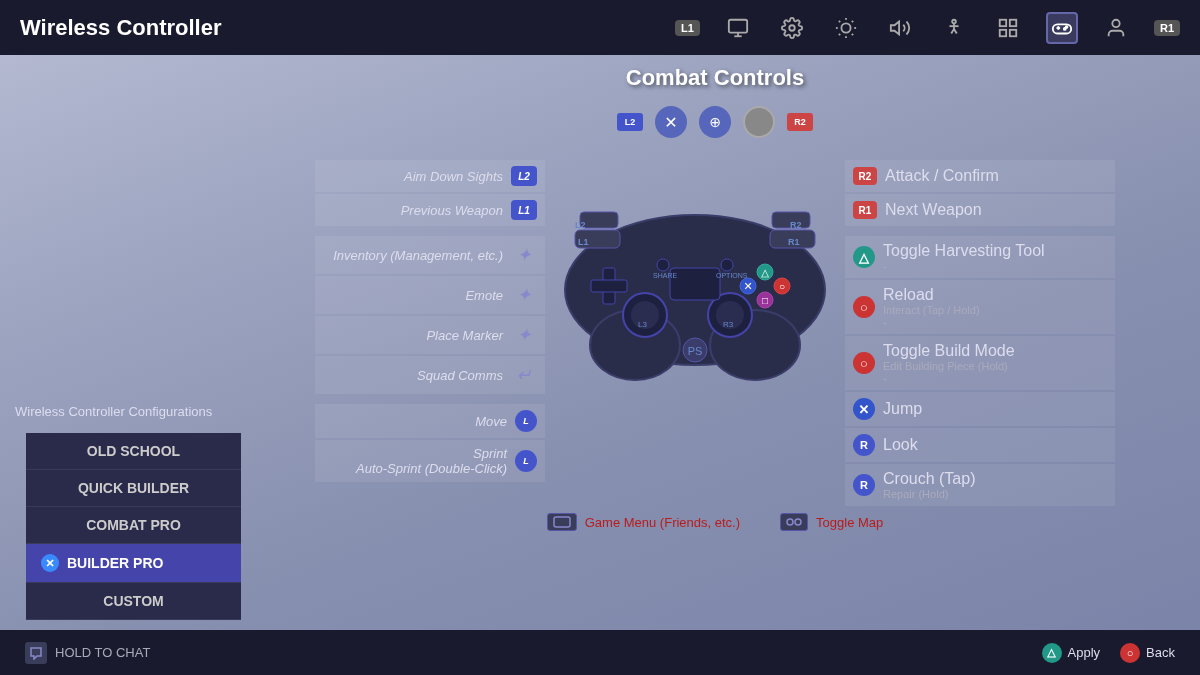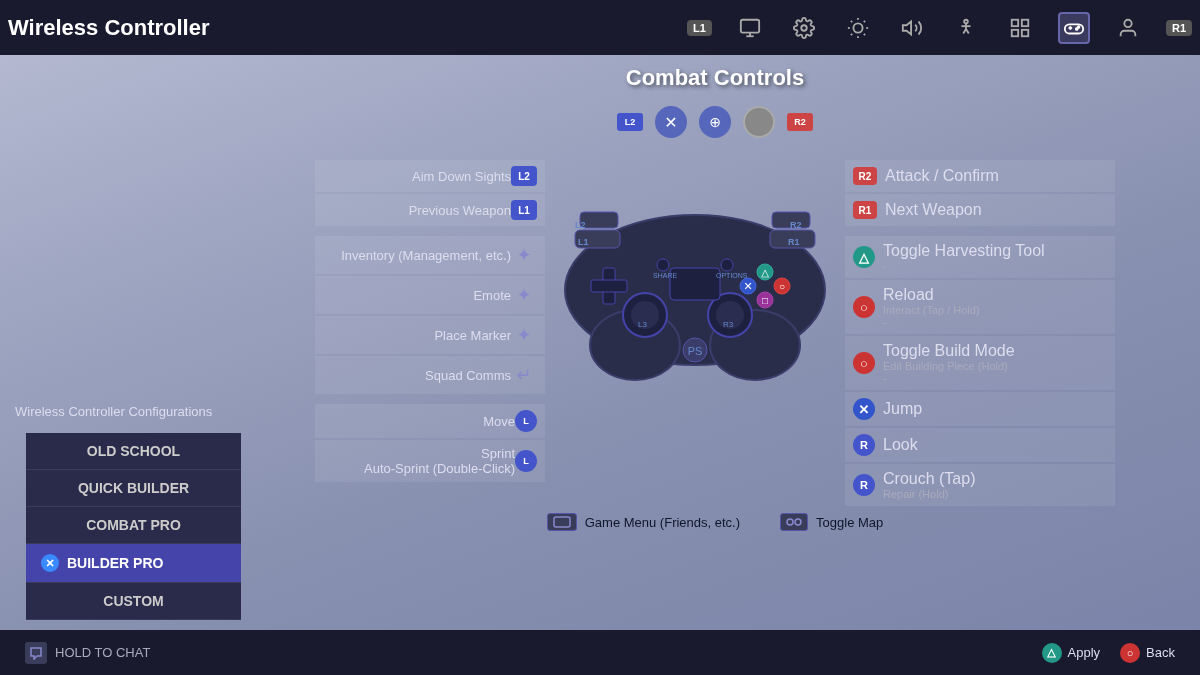--- a/index.html
+++ b/index.html
@@ -13,21 +13,21 @@
       position: relative;
     }
 
     
     .top-bar {
       width: 100%;
       height: 55px;
       background: #1a1a2e;
       display: flex;
       align-items: center;
-      padding: 0 8px;
+      padding: 0 20px;
       gap: 20px;
     }
     .top-bar-title {
       font-size: 22px;
       font-weight: bold;
       color: white;
       margin-right: 20px;
     }
     .top-bar-icons {
       display: flex;
@@ -150,28 +150,29 @@
       display: flex;
       flex-direction: column;
       align-items: flex-end;
       gap: 0;
       padding-top: 10px;
     }
 
     .control-row {
       display: flex;
       align-items: center;
-      gap: 0;
+      gap: 8px;
       margin-bottom: 2px;
       width: 100%;
       justify-content: flex-end;
       padding: 6px 8px;
       background: rgba(255,255,255,0.08);
       margin-bottom: 2px;
       min-height: 32px;
+      font-style: italic;
     }
     .control-label {
       font-size: 13px;
       color: #dde;
       text-align: right;
     }
     .btn-badge {
       width: 26px;
       height: 20px;
       border-radius: 4px;
@@ -262,21 +263,21 @@
       display: flex;
       justify-content: center;
       gap: 40px;
       margin-top: 5px;
     }
     .bottom-btn {
       display: flex;
       align-items: center;
       gap: 8px;
       font-size: 13px;
-      color: #0f172a;
+      color: #b91c1c;
     }
 
     
     .bottom-bar {
       position: absolute;
       bottom: 0;
       width: 100%;
       height: 45px;
       background: #1a1a2e;
       display: flex;

